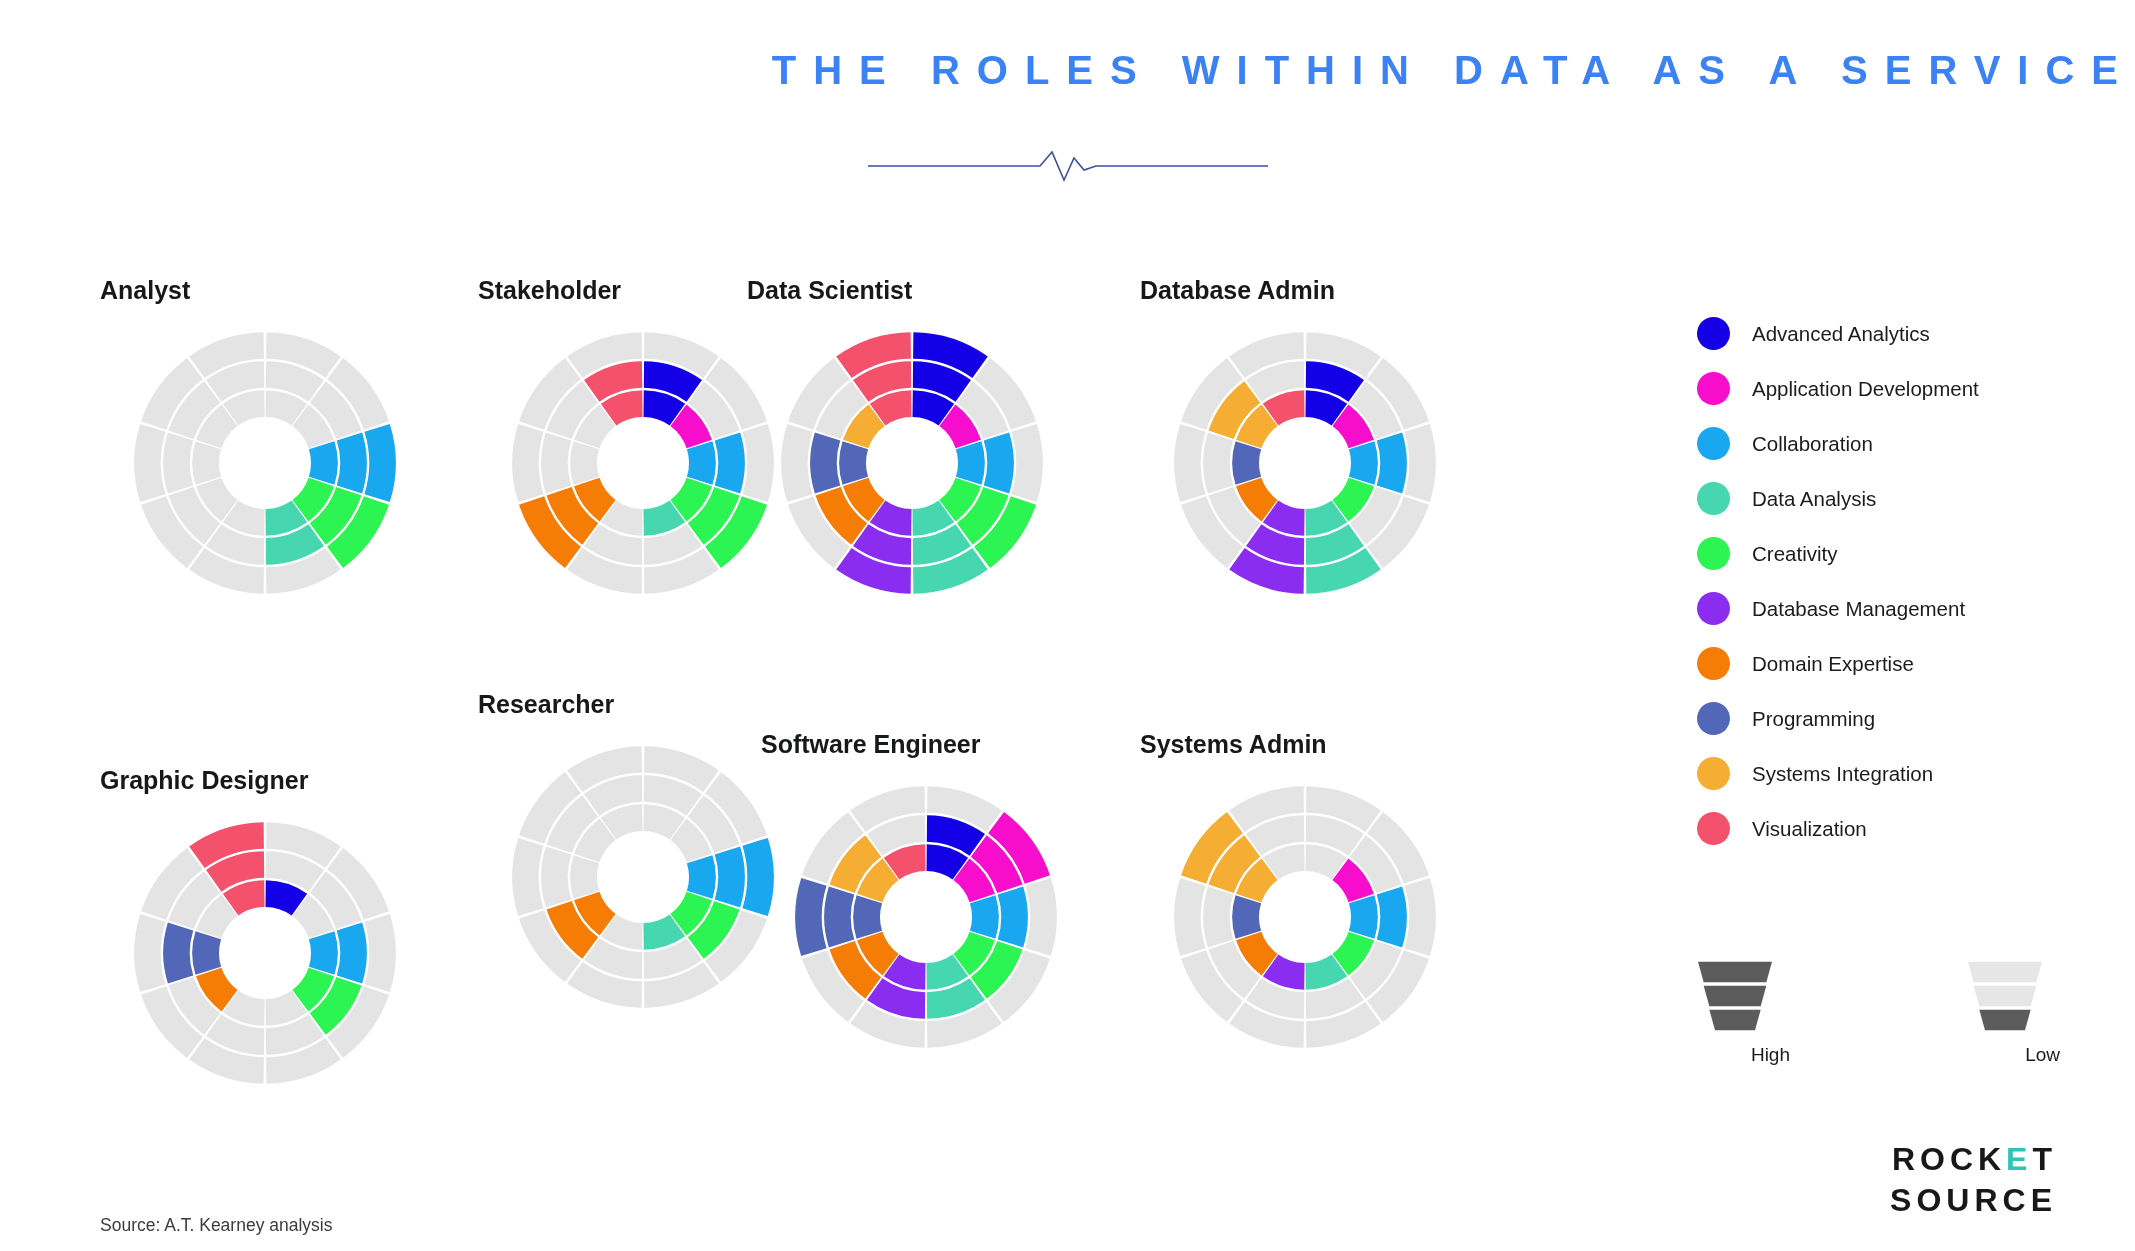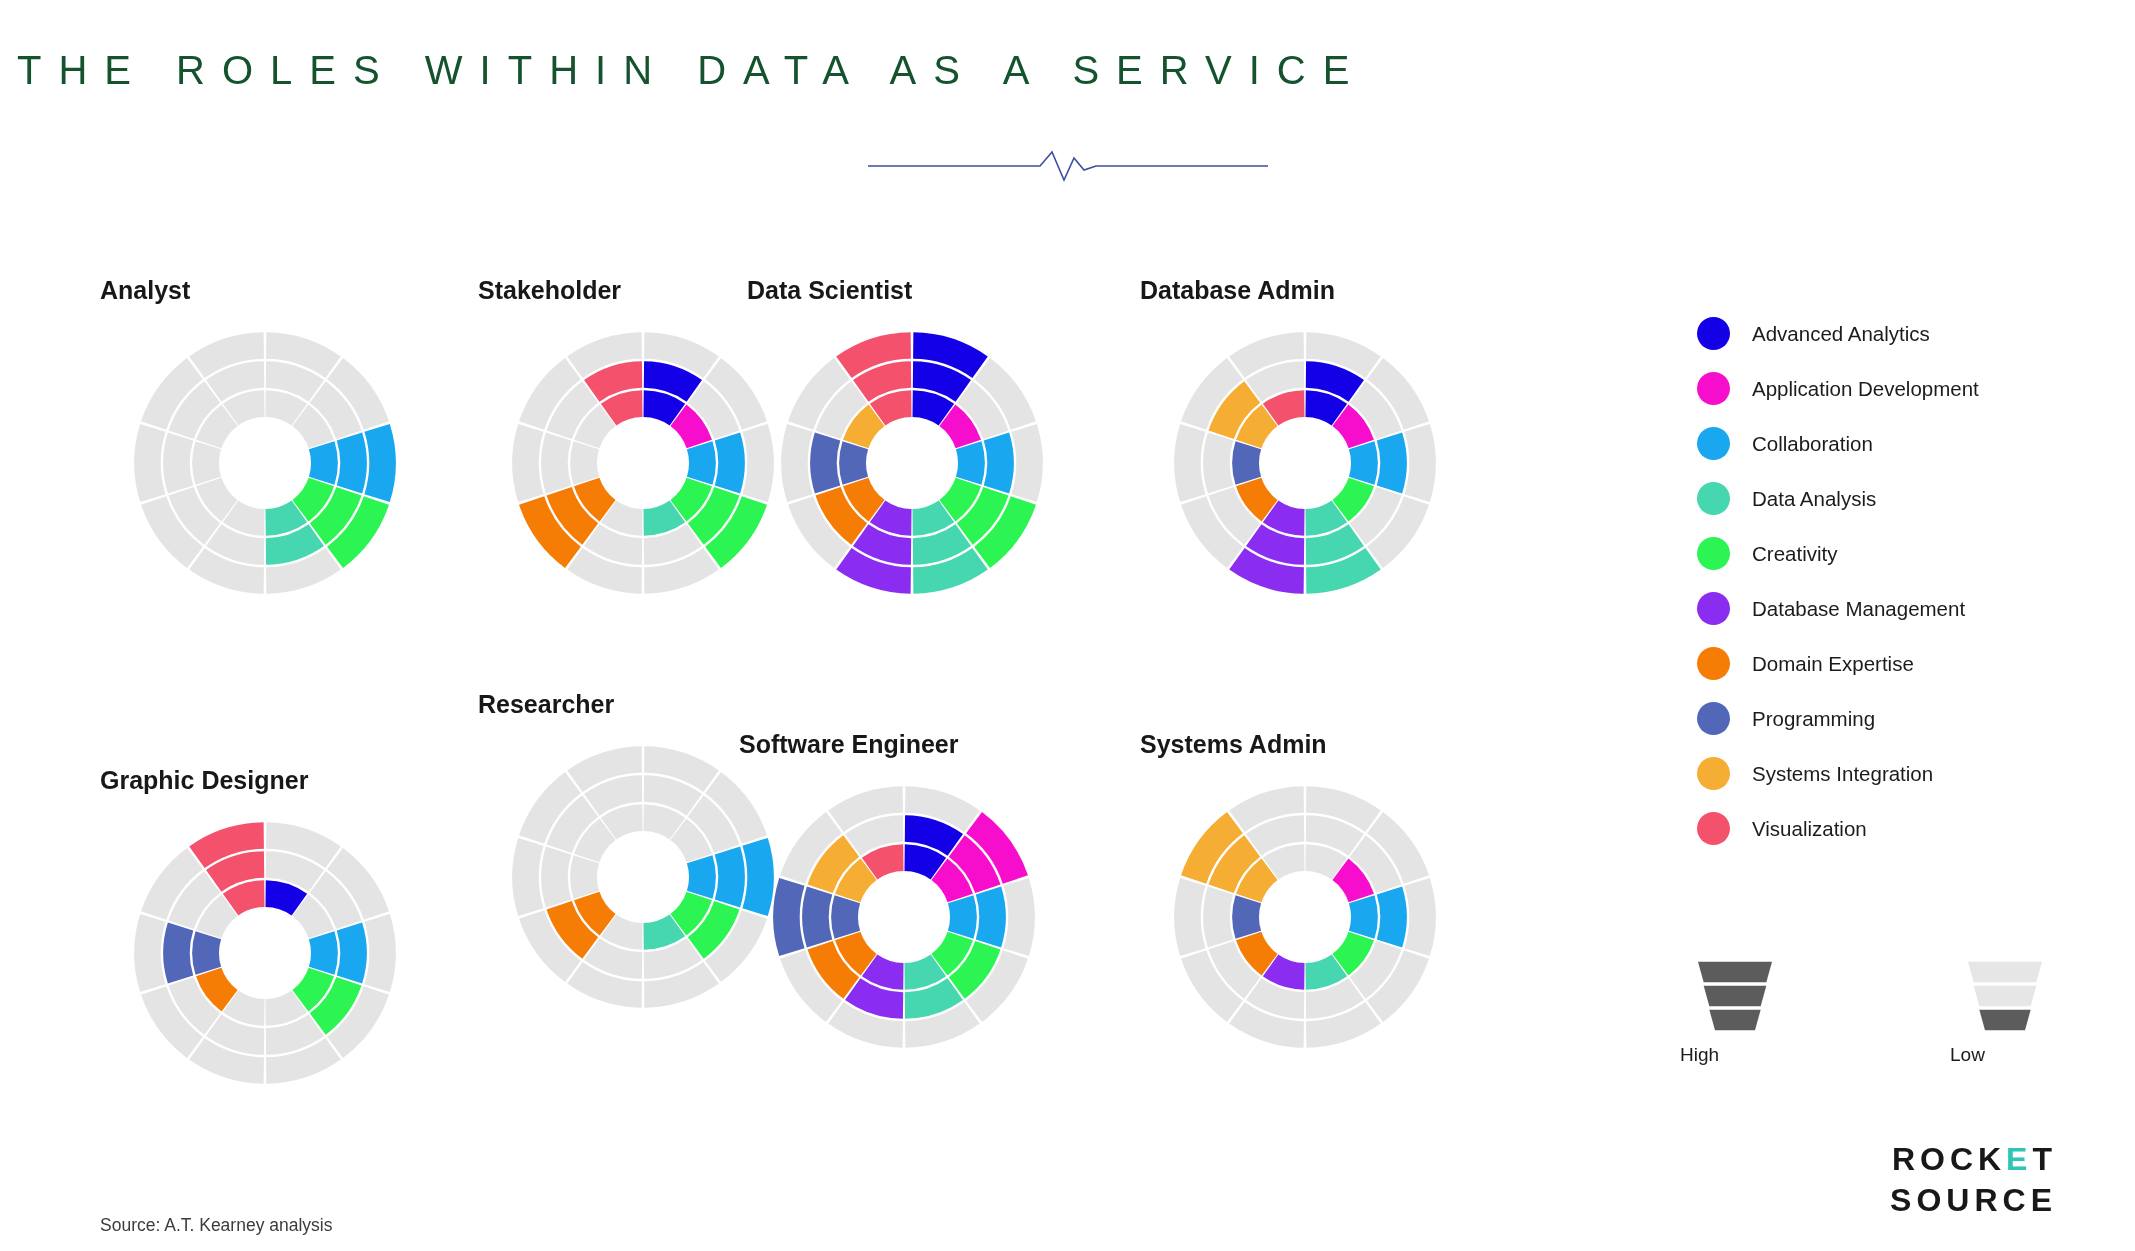--- a/index.html
+++ b/index.html
@@ -13,25 +13,25 @@
   #page {
     position: relative;
     width: 2135px; height: 1251px;
     background: #ffffff;
   }
 
   
   #title {
     position: absolute;
     top: 48px; left: 0; width: 2135px;
-    text-align: left;
+    text-align: right;
     font-size: 40px;
-    font-weight: 400;
+    font-weight: 700;
     letter-spacing: 17px;
-    color: #14532d;
+    color: #3b82f6;
     text-indent: 17px;
     font-family: "Liberation Sans", sans-serif;
   }
 
   
   #divider {
     position: absolute;
     top: 148px; left: 868px;
     width: 400px; height: 36px;
   }
@@ -80,21 +80,21 @@
   }
 
   
   #intensity-key {
     position: absolute;
     left: 1680px; top: 960px;
     width: 380px;
     display: flex;
     justify-content: space-between;
   }
-  .key-item { width: 110px; text-align: left; }
+  .key-item { width: 110px; text-align: right; }
   .key-item svg { display: block; margin: 0 auto; }
   .key-label {
     margin-top: 12px;
     font-size: 19px;
     color: #1b1c1e;
   }
 
   
   #source {
     position: absolute;
@@ -351,21 +351,21 @@
             <path d="M262.14 121.56 A101.8 101.8 0 0 1 262.14 182.44 L236.76 174.49 A75.2 75.2 0 0 0 236.76 129.51 Z" fill="#19a7f0"></path>
             <path d="M289.81 112.89 A130.8 130.8 0 0 1 289.81 191.11 L264.43 183.16 A104.2 104.2 0 0 0 264.43 120.84 Z" fill="#19a7f0"></path>
             <path d="M234.00 175.22 A72.8 72.8 0 0 1 208.41 210.45 L192.43 188.93 A46 46 0 0 0 208.60 166.67 Z" fill="#2cf553"></path>
             <path d="M261.48 184.47 A101.8 101.8 0 0 1 225.70 233.73 L209.84 212.37 A75.2 75.2 0 0 0 236.27 175.99 Z" fill="#2cf553"></path>
             <path d="M207.17 211.34 A72.8 72.8 0 0 1 165.76 224.80 L165.48 198.00 A46 46 0 0 0 191.65 189.50 Z" fill="#46d6b0"></path>
             <path d="M121.59 210.45 A72.8 72.8 0 0 1 96.00 175.22 L121.40 166.67 A46 46 0 0 0 137.57 188.93 Z" fill="#f57c05"></path>
             <path d="M104.30 233.73 A101.8 101.8 0 0 1 68.52 184.47 L93.73 175.99 A75.2 75.2 0 0 0 120.16 212.37 Z" fill="#f57c05"></path>
           </svg>
         </div>
       </div>
-      <div class="chart-cell" style="left: 739px; top: 730px;">
+      <div class="chart-cell" style="left: 761px; top: 730px;">
         <div class="chart-title">Software Engineer</div>
         <div class="donut-wrap">
           <svg width="330" height="297" viewBox="0 0 330 297">
             <path d="M166.37 21.21 A130.8 130.8 0 0 1 240.77 45.38 L225.36 67.06 A104.2 104.2 0 0 0 166.09 47.81 Z" fill="#e4e4e4"></path>
             <path d="M289.81 112.89 A130.8 130.8 0 0 1 289.81 191.11 L264.43 183.16 A104.2 104.2 0 0 0 264.43 120.84 Z" fill="#e4e4e4"></path>
             <path d="M288.97 193.72 A130.8 130.8 0 0 1 242.99 257.01 L227.13 235.65 A104.2 104.2 0 0 0 263.76 185.24 Z" fill="#e4e4e4"></path>
             <path d="M240.77 258.62 A130.8 130.8 0 0 1 166.37 282.79 L166.09 256.19 A104.2 104.2 0 0 0 225.36 236.94 Z" fill="#e4e4e4"></path>
             <path d="M163.63 282.79 A130.8 130.8 0 0 1 89.23 258.62 L104.64 236.94 A104.2 104.2 0 0 0 163.91 256.19 Z" fill="#e4e4e4"></path>
             <path d="M87.01 257.01 A130.8 130.8 0 0 1 41.03 193.72 L66.24 185.24 A104.2 104.2 0 0 0 102.87 235.65 Z" fill="#e4e4e4"></path>
             <path d="M41.03 110.28 A130.8 130.8 0 0 1 87.01 46.99 L102.87 68.35 A104.2 104.2 0 0 0 66.24 118.76 Z" fill="#e4e4e4"></path>

